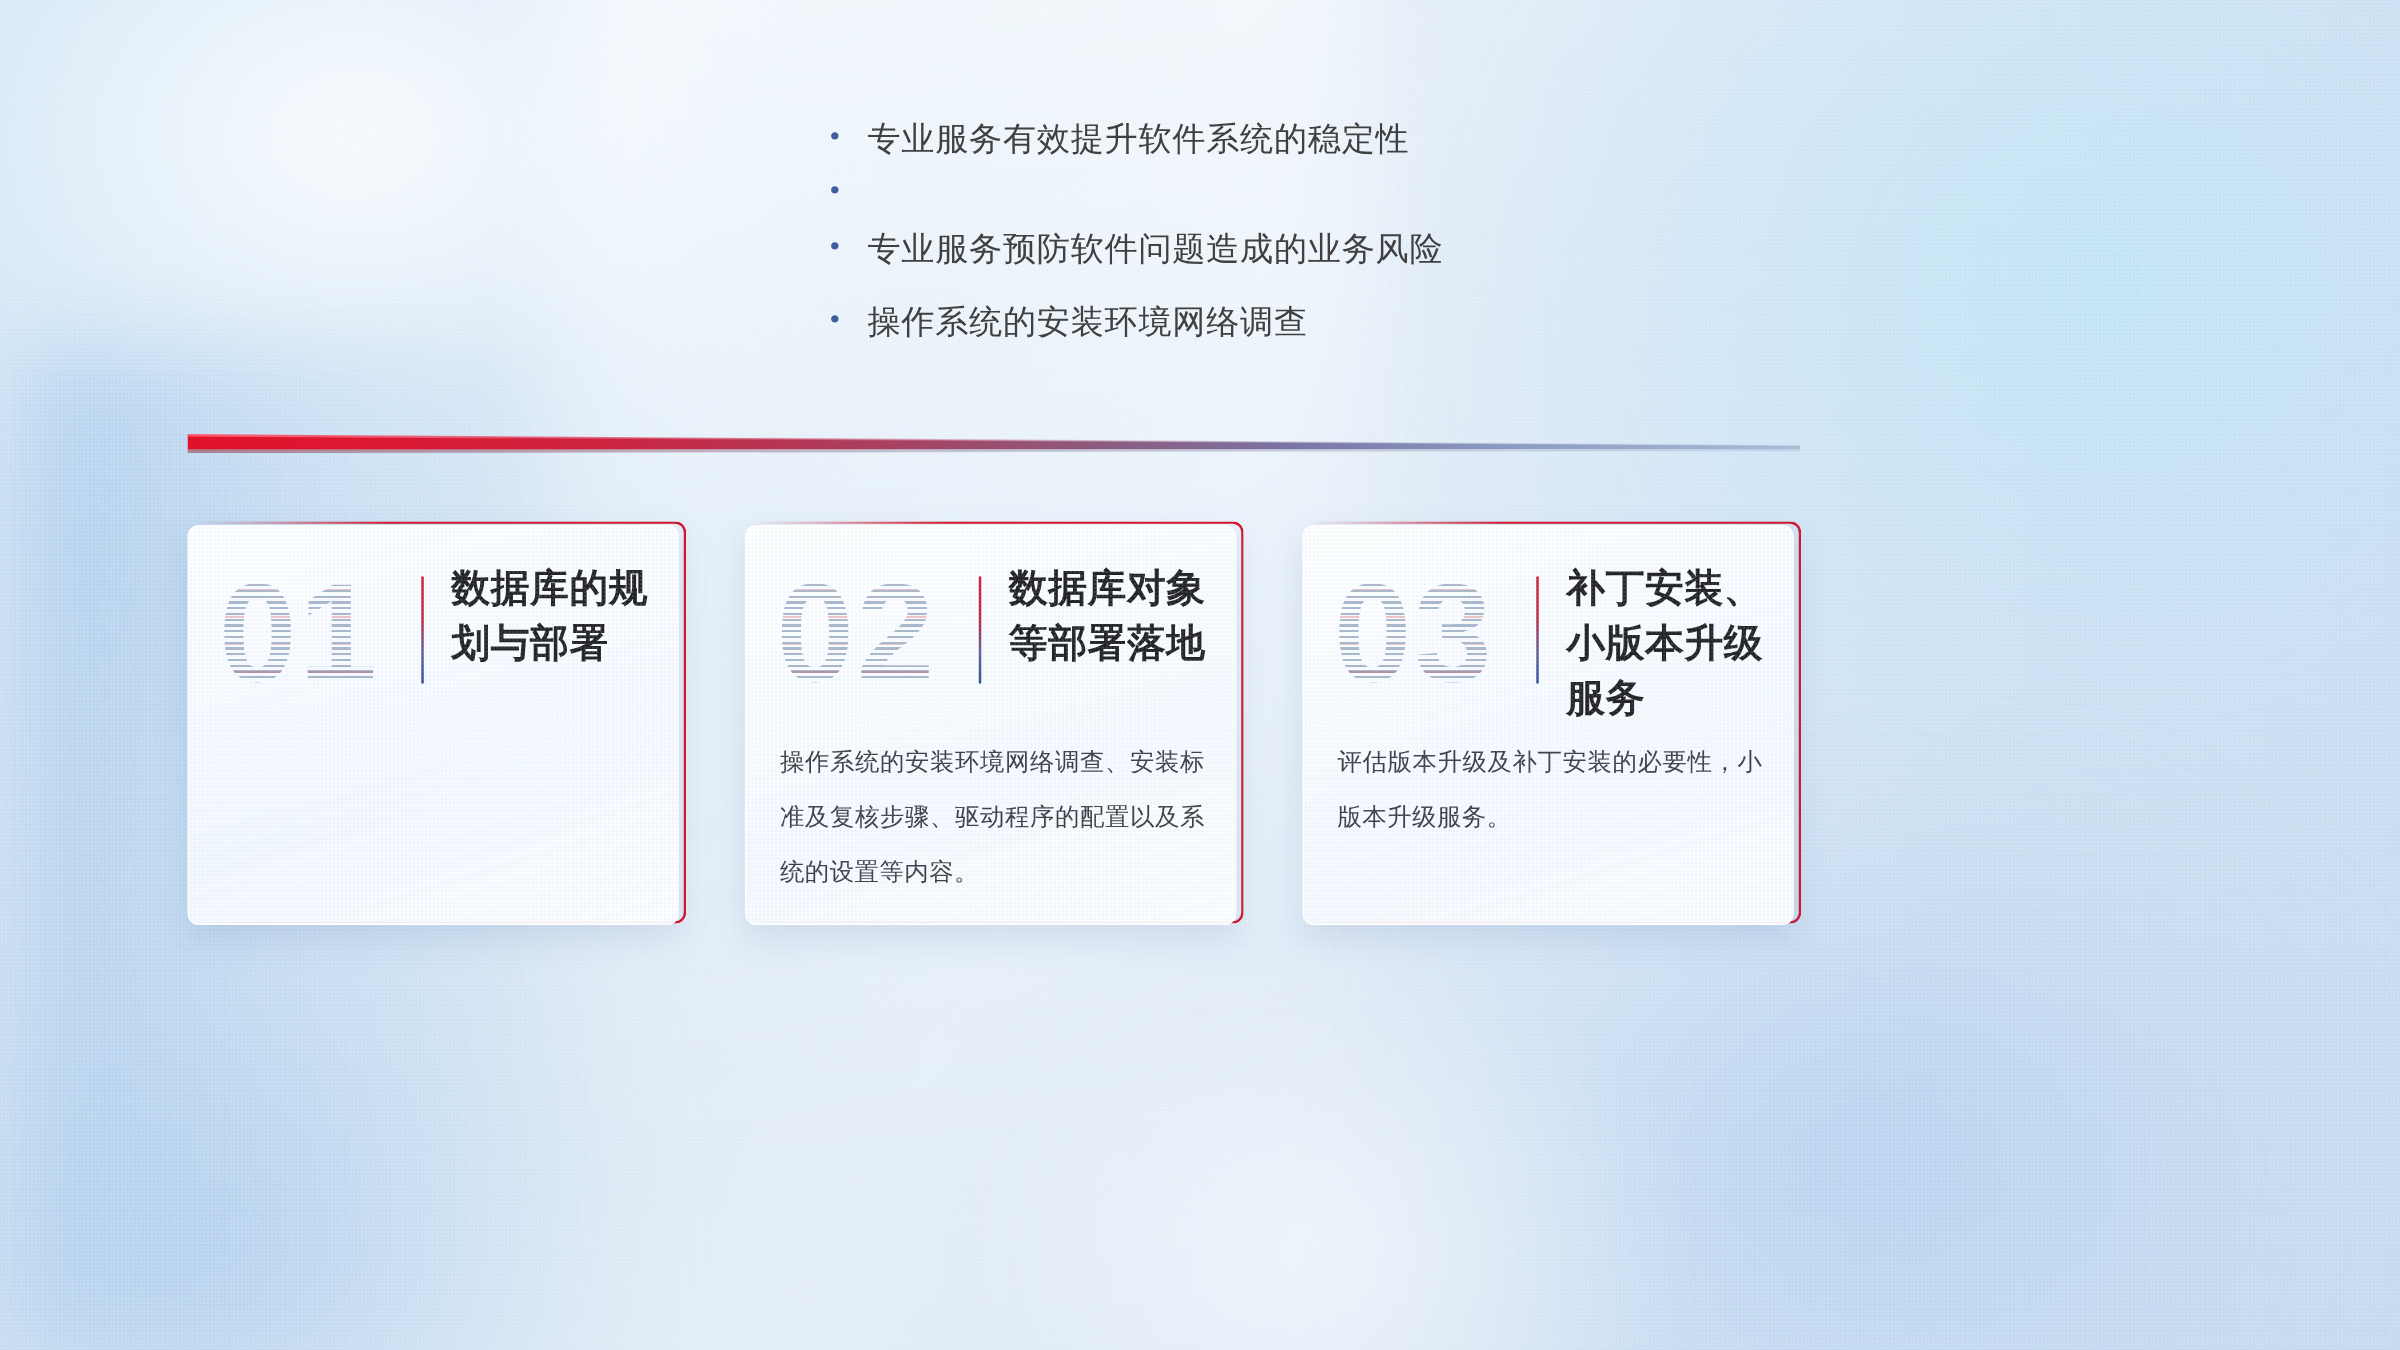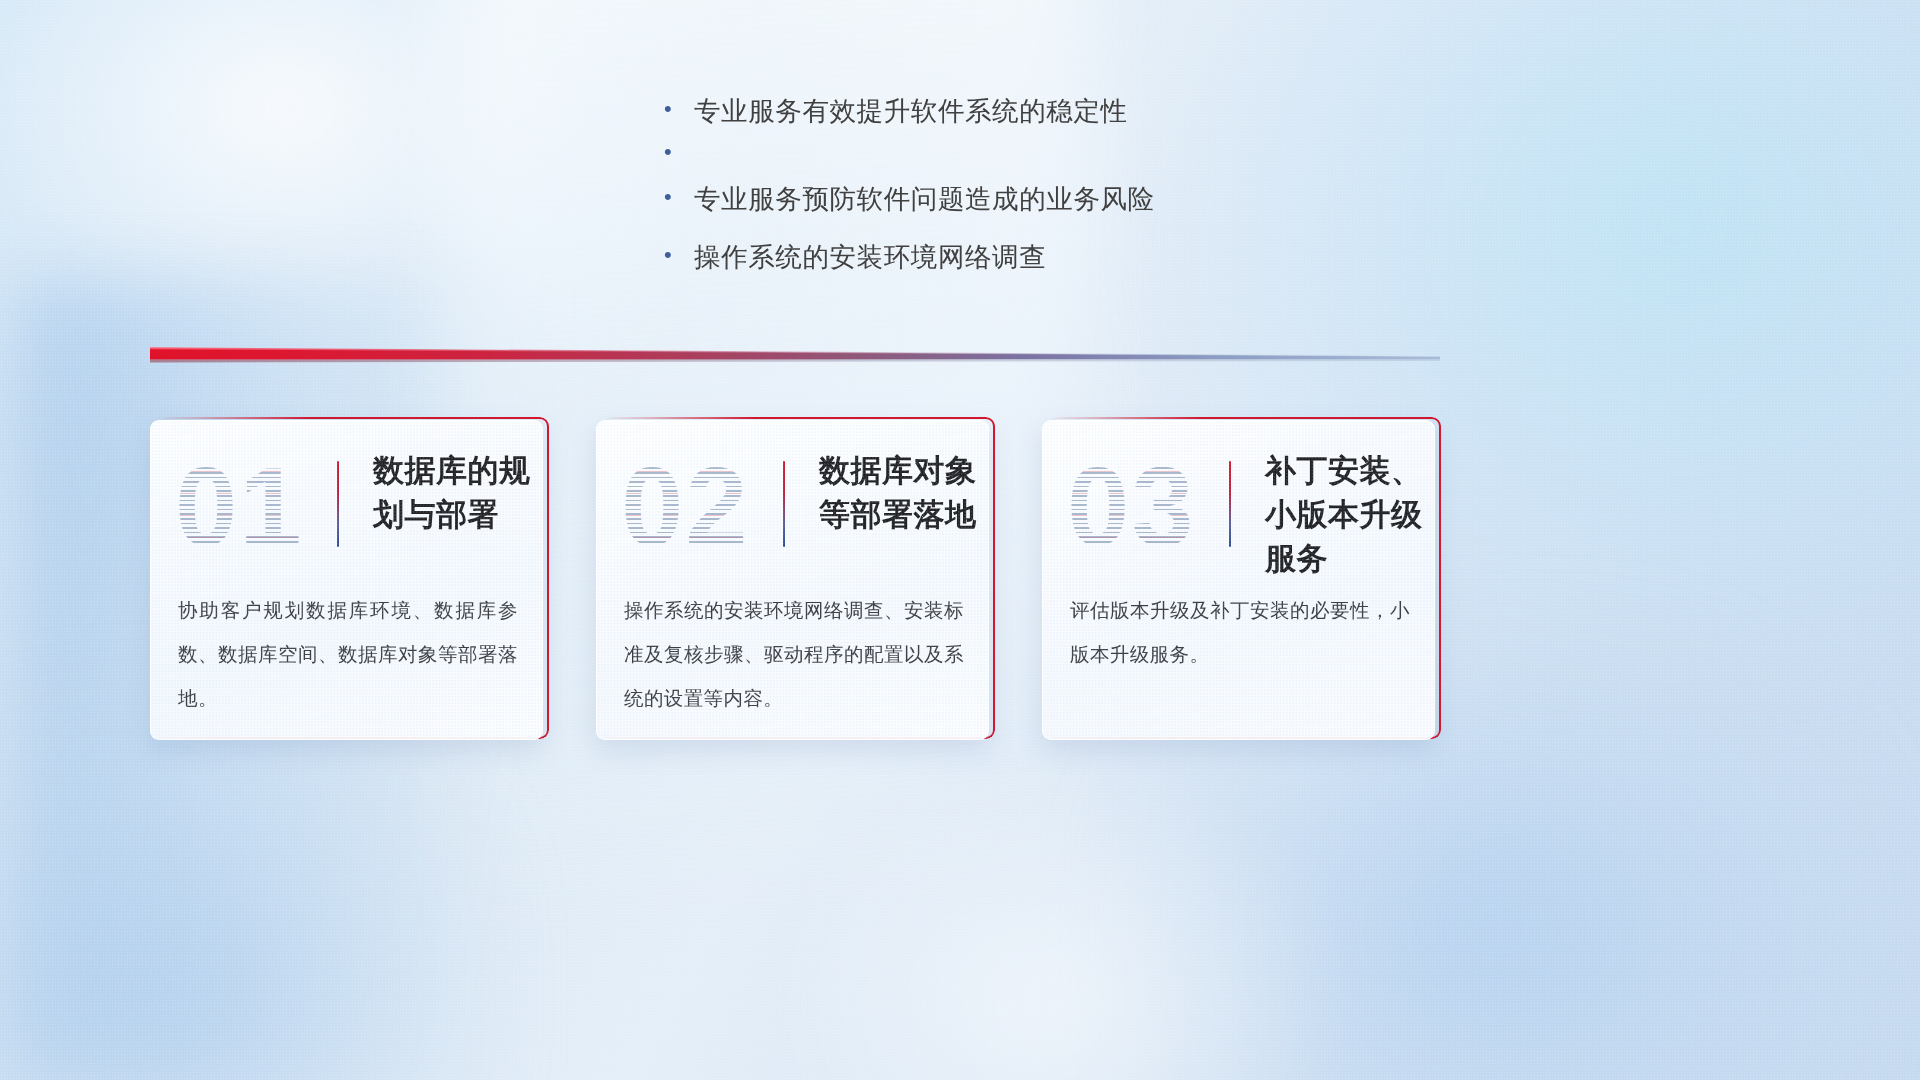--- a/index.html
+++ b/index.html
@@ -137,21 +137,20 @@
   .card-rule{
     position:absolute;left:186px;top:16px;width:2.4px;height:86px;
     background:linear-gradient(180deg,#d01c2e 0%,#c0213c 38%,#5c5f9a 72%,#2d4f8e 100%);
     border-radius:2px;
   }
   .card-title{
     position:absolute;left:210px;top:4px;width:166px;
     font-size:31px;line-height:1.42;
     font-weight:700;color:#242426;
     letter-spacing:.5px;
-    margin-left:12px;
   }
   .card-desc{
     position:absolute;left:27px;top:168px;width:340px;
     font-size:19.5px;line-height:2.25;
     color:#3d3f44;
     letter-spacing:.4px;
     text-align:justify;
   }
 </style>
 </head>
@@ -230,21 +229,20 @@
 
   <div class="card" style="left:150px">
     <div class="card-accent"></div>
     <div class="card-body">
       <div class="card-head">
         <div class="card-num">01</div>
         <div class="card-num-tint">01</div>
         <div class="card-rule"></div>
         <div class="card-title">数据库的规划与部署</div>
       </div>
-      <div class="card-desc">协助客户规划数据库环境、数据库参数、数据库空间、数据库对象等部署落地。</div>
     </div>
   </div>
 
   <div class="card" style="left:596px">
     <div class="card-accent"></div>
     <div class="card-body">
       <div class="card-head">
         <div class="card-num">02</div>
         <div class="card-num-tint">02</div>
         <div class="card-rule"></div>

